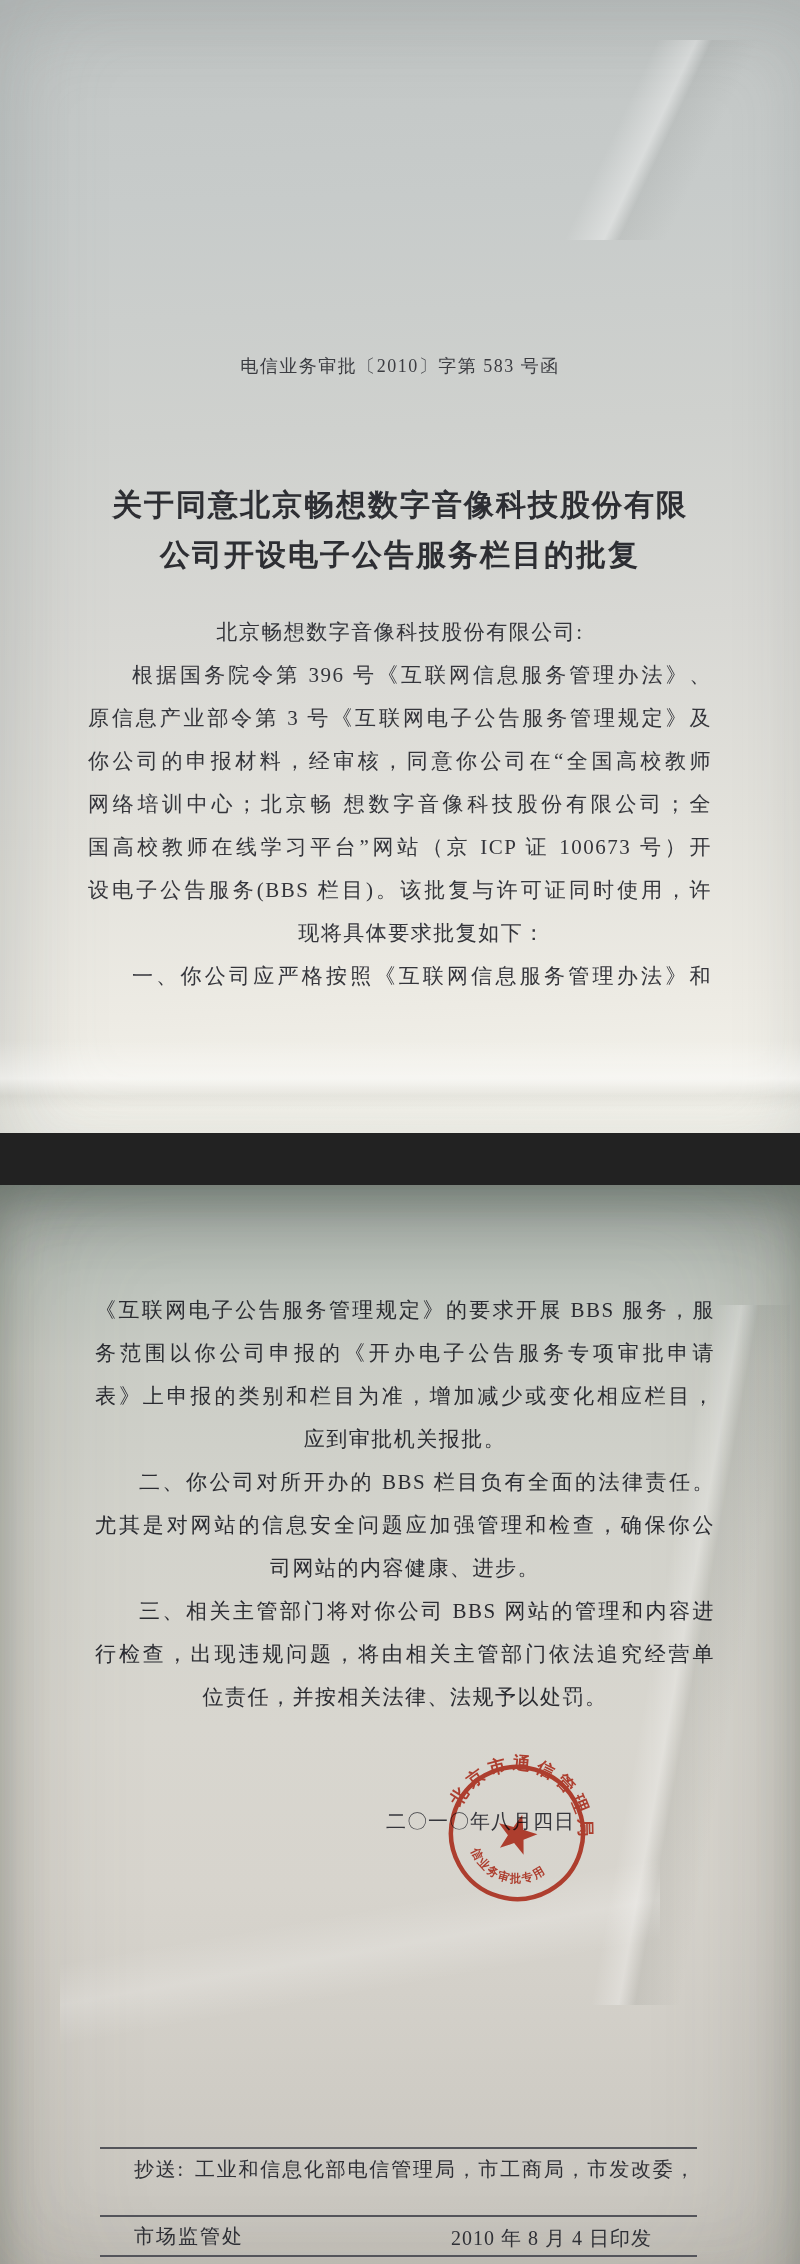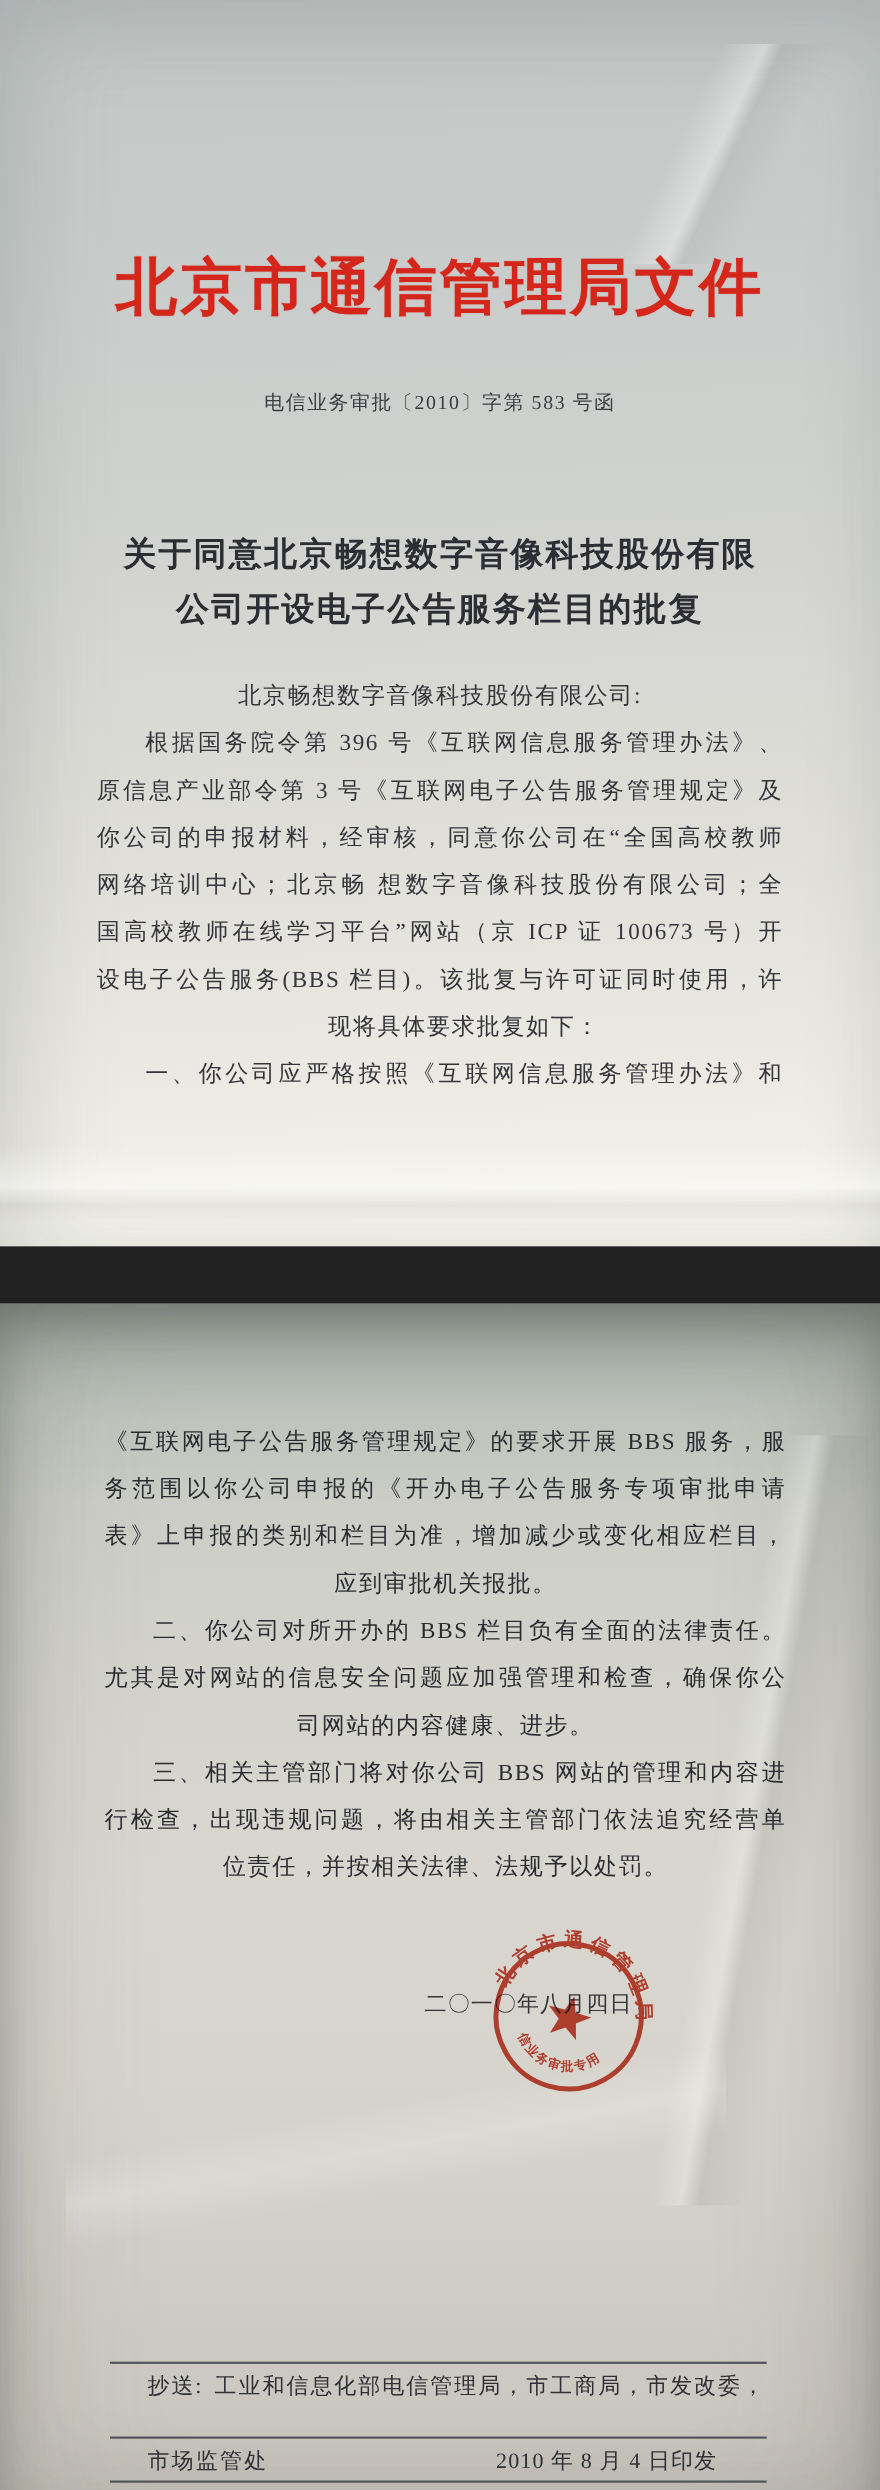--- a/index.html
+++ b/index.html
@@ -76,34 +76,33 @@
   .rule{position:absolute;left:100px;width:597px;height:2px;background:#53545a;}
   .rule-1{top:962px;}
   .rule-2{top:1030px;}
   .rule-3{top:1070px;}
   .cc-row{position:absolute;left:134px;top:969px;width:580px;
     font-size:20px;letter-spacing:1.8px;color:#2f3036;line-height:30px;}
   .cc-row .cc-text{margin-left:10px;}
   .cc-row2{position:absolute;left:200px;top:1001px;font-size:20px;
     letter-spacing:1.8px;color:#2f3036;line-height:30px;}
   .dept{position:absolute;left:134px;top:1038px;font-size:20px;
-    letter-spacing:2px;color:#2f3036;line-height:30px;}
+    letter-spacing:2px;color:#2f3036;line-height:30px;font-family:Liberation Mono, monospace;}
   .print-date{position:absolute;left:451px;top:1038px;font-size:20px;
     letter-spacing:1px;color:#2f3036;line-height:30px;}
 </style>
 </head>
 <body>
 
 <div class="stage">
 
   <section class="photo photo1">
     <div class="crease crease-a"></div>
     <div class="crease crease-b"></div>
 
-    <div class="doc-header">北京市通信管理局文件</div>
 
     <div class="doc-number">电信业务审批〔2010〕字第 583 号函</div>
 
     <div class="doc-title">
       <div>关于同意北京畅想数字音像科技股份有限</div>
       <div>公司开设电子公告服务栏目的批复</div>
     </div>
 
     <div class="body body1">
       <div class="bline">北京畅想数字音像科技股份有限公司:</div>

